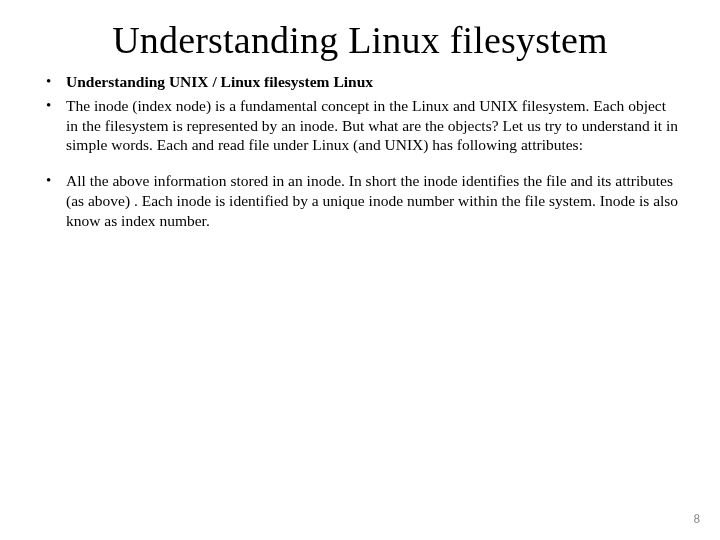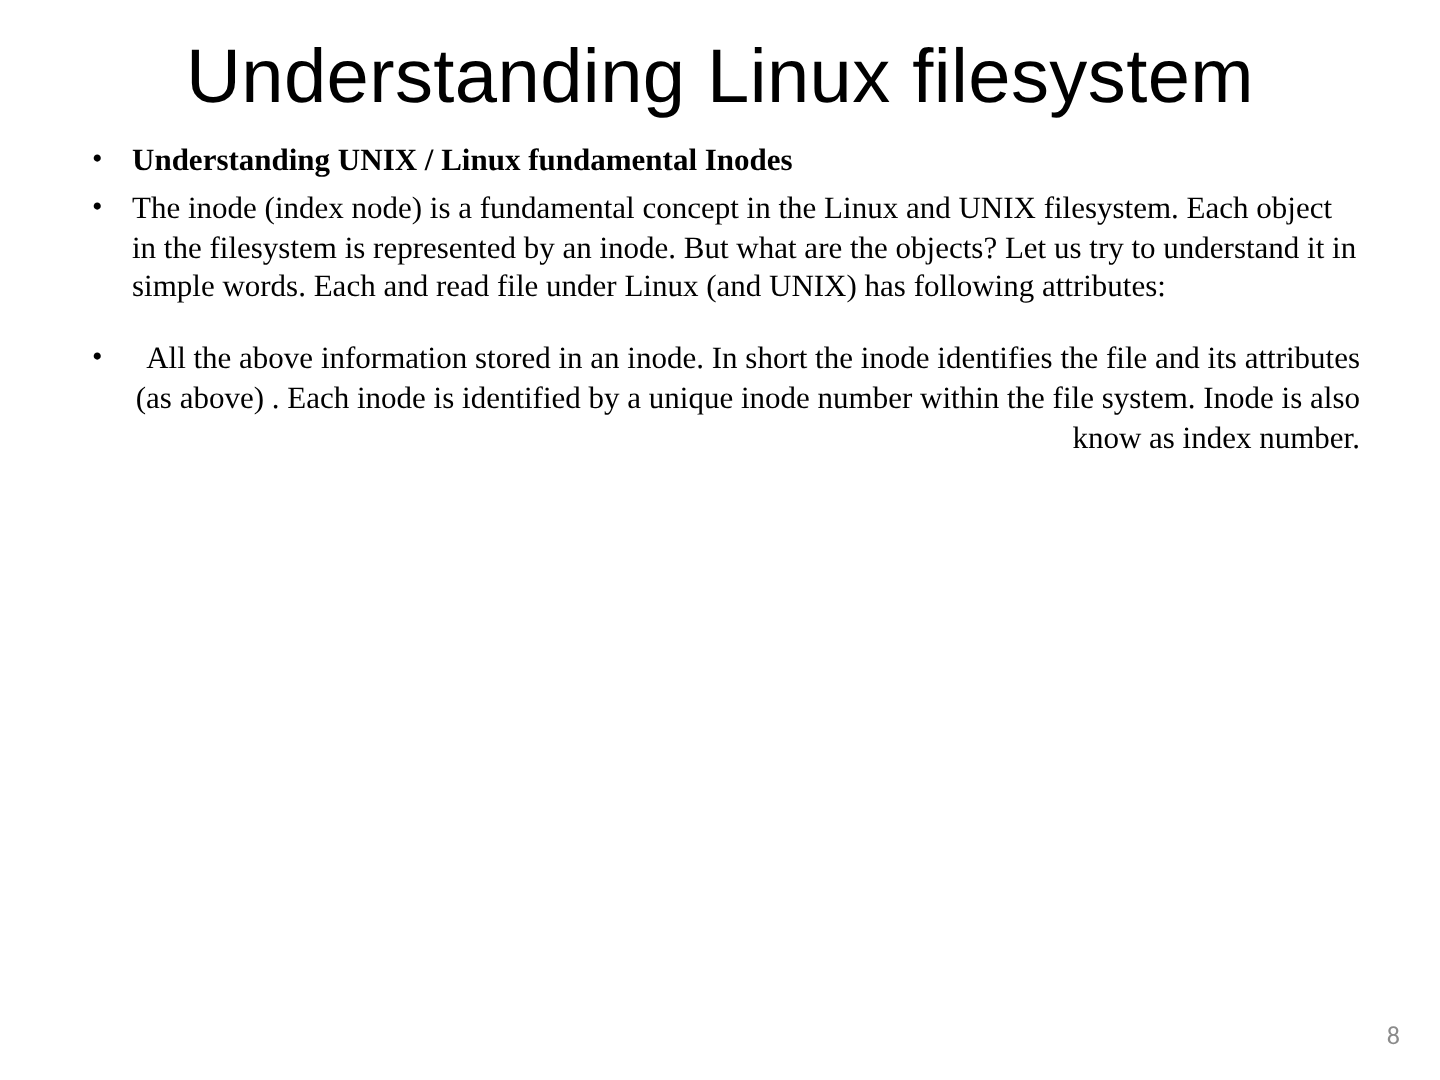--- a/index.html
+++ b/index.html
@@ -12,21 +12,21 @@
     color: #000;
   }
   .slide {
     box-sizing: border-box;
     width: 720px;
     height: 540px;
     padding: 18px 40px 18px 40px;
     position: relative;
   }
   h1.title {
-    font-family: Liberation Sans, sans-serif;
+    font-family: Liberation Serif, serif;
     font-weight: 400;
     font-size: 38px;
     margin: 0 0 10px 0;
     text-align: center;
     letter-spacing: 0.2px;
   }
   ul.bullets {
     list-style: none;
     margin: 0;
     padding: 0 0 0 6px;
@@ -40,38 +40,37 @@
   }
   ul.bullets > li::before {
     content: "•";
     position: absolute;
     left: 0;
     top: 0;
     font-size: 15px;
   }
   ul.bullets > li.spaced {
     margin-top: 16px;
-    text-align: right;
   }
   .bold {
     font-weight: bold;
   }
   .pagenum {
     position: absolute;
     right: 20px;
     bottom: 14px;
     font-family: Calibri, Arial, sans-serif;
     font-size: 13px;
     color: #8b8b8b;
   }
 </style>
 </head>
 <body>
 
 <div class="slide">
   <h1 class="title">Understanding Linux filesystem</h1>
   <ul class="bullets">
-      <li><span class="bold">Understanding UNIX / Linux fundamental Inodes</span></li>
+      <li><span class="bold">Understanding UNIX / Linux filesystem Linux</span></li>
       <li><span>The inode (index node) is a fundamental concept in the Linux and UNIX filesystem. Each object in the filesystem is represented by an inode. But what are the objects? Let us try to understand it in simple words. Each and read file under Linux (and UNIX) has following attributes:</span></li>
       <li class="spaced"><span>All the above information stored in an inode. In short the inode identifies the file and its attributes (as above) . Each inode is identified by a unique inode number within the file system. Inode is also know as index number.</span></li>
     </ul>
   <div class="pagenum">8</div>
 </div>
 
 </body></html>

